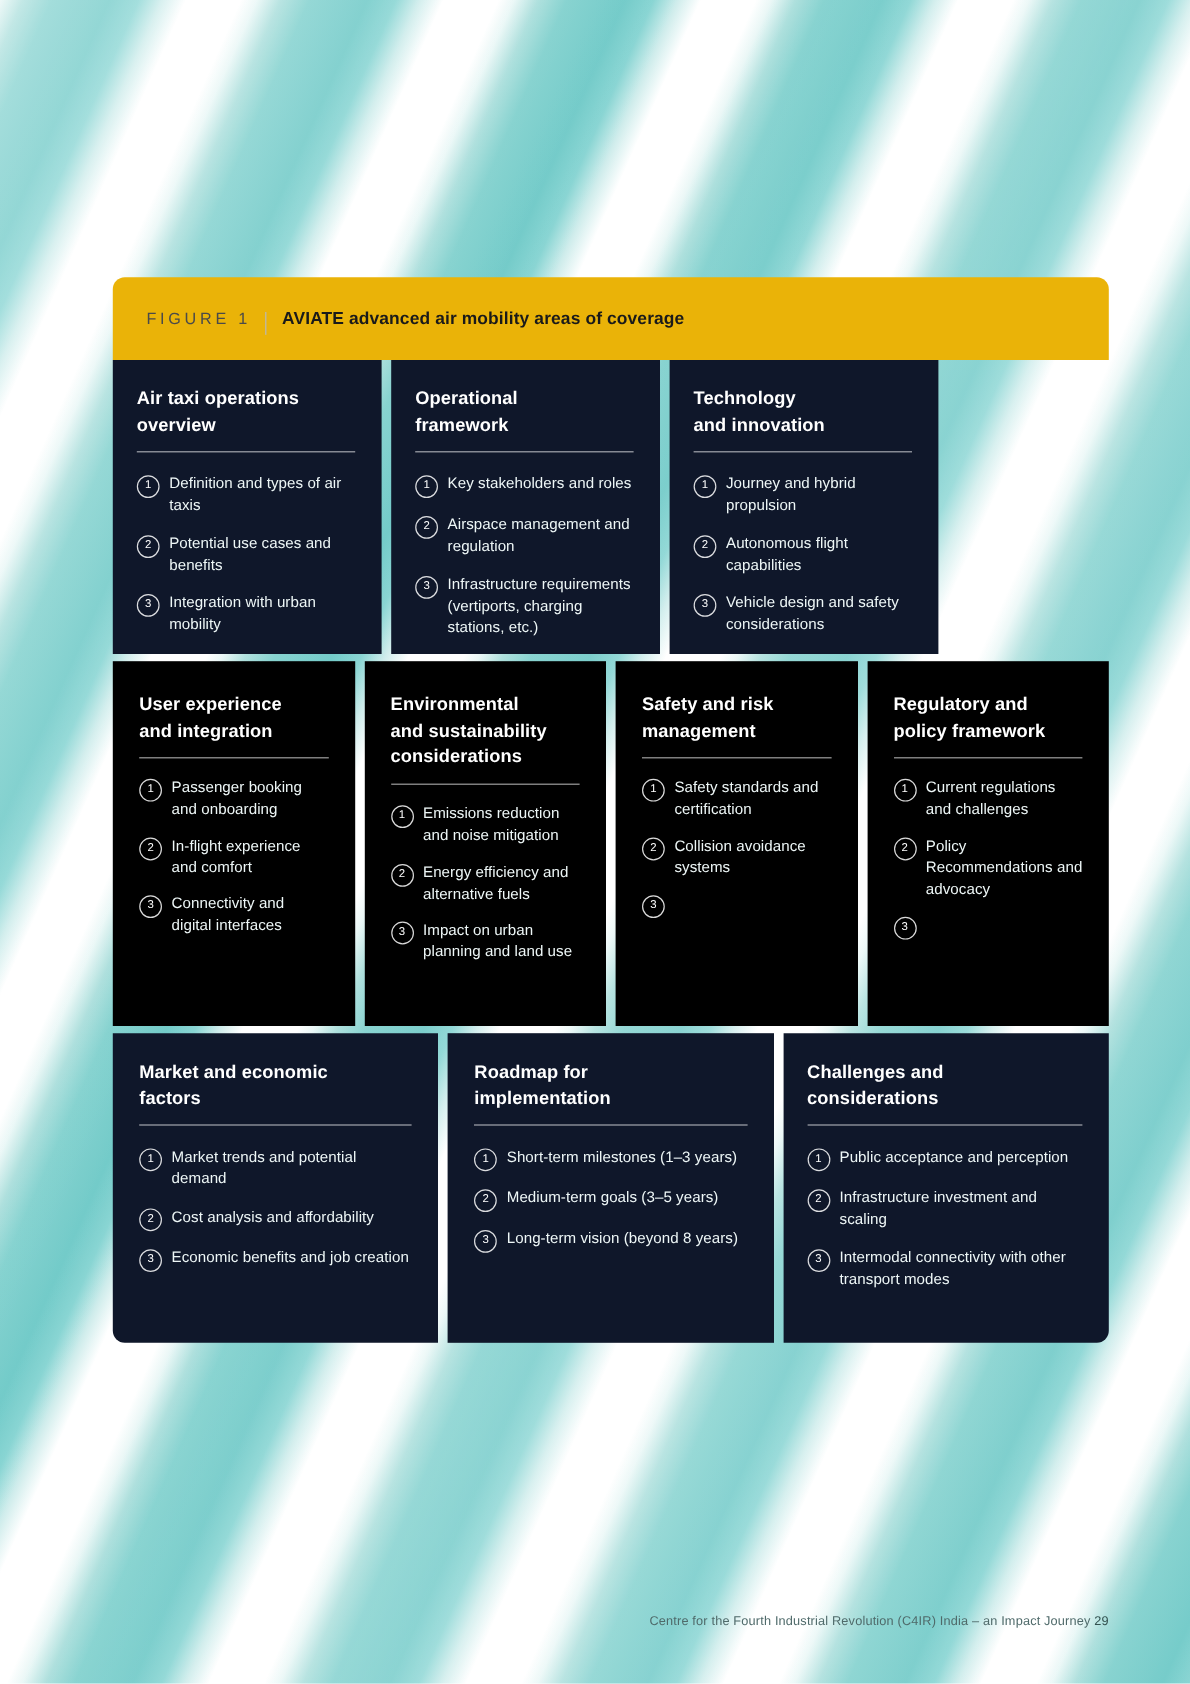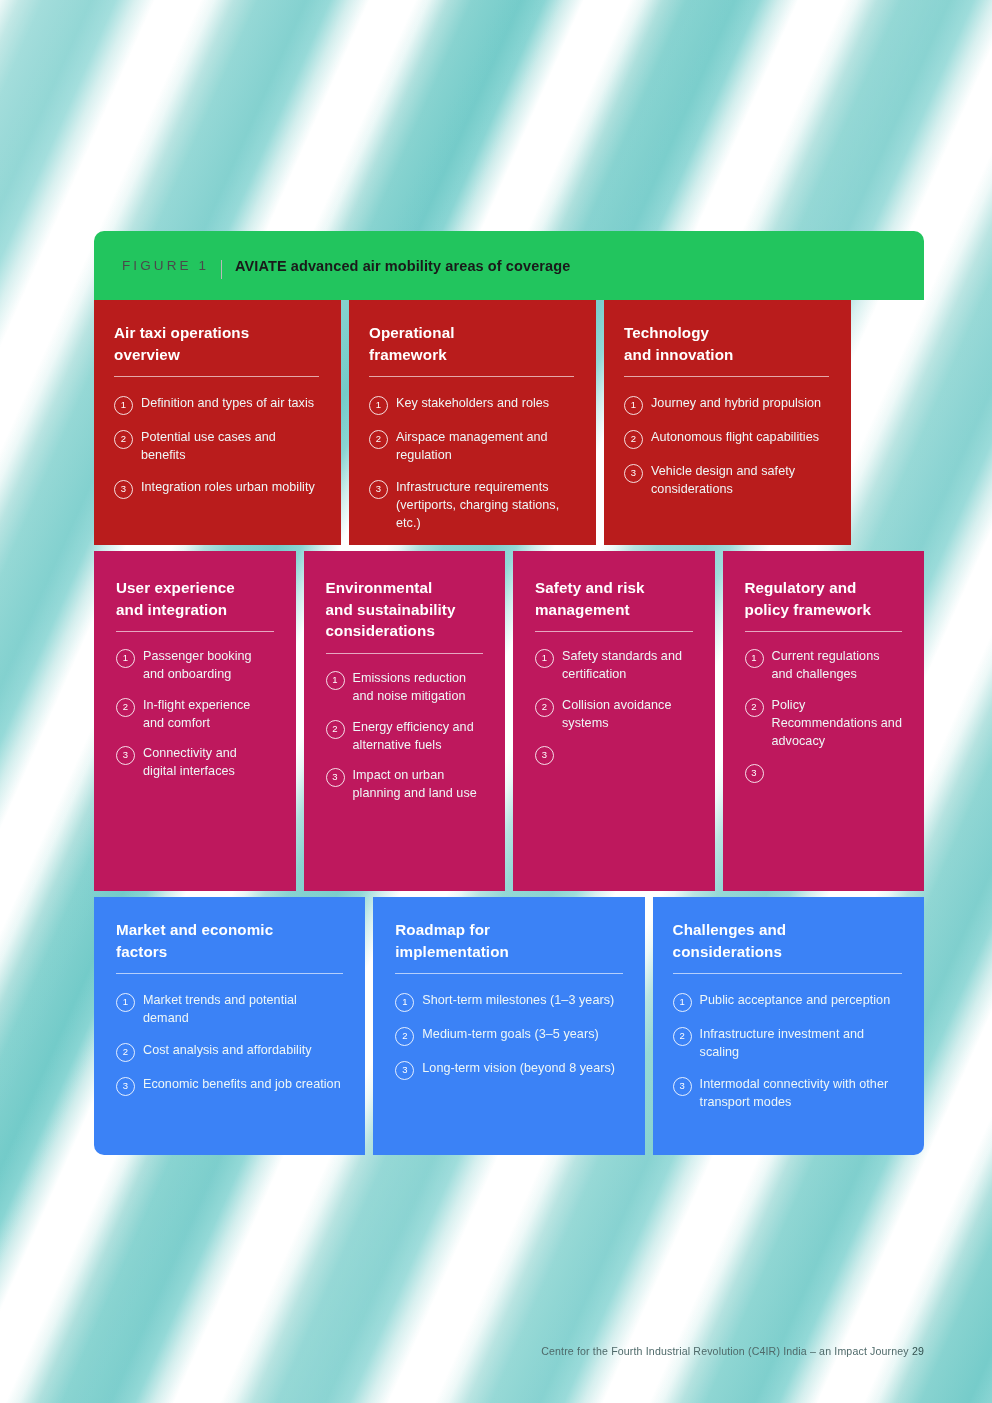--- a/index.html
+++ b/index.html
@@ -29,21 +29,21 @@
     );
   }
   #bg .sheen{
     position:absolute;inset:0;
     background:linear-gradient(115deg, rgba(255,255,255,0.30) 0%, rgba(255,255,255,0.02) 35%, rgba(255,255,255,0.22) 62%, rgba(255,255,255,0.05) 100%);
   }
 
   
   #figure{position:absolute;left:94px;top:231px;width:830px;}
   #fig-header{
-    background:#22c55e;border-radius:10px 10px 0 0;
+    background:#eab308;border-radius:10px 10px 0 0;
     height:69px;display:flex;align-items:center;padding:0 28px;box-sizing:border-box;
   }
   .fig-label{
     font-size:13.5px;letter-spacing:3.1px;color:#4a4a4a;font-weight:400;white-space:nowrap;
   }
   .fig-divider{
     display:inline-block;width:1px;height:19px;background:#b9b9b9;margin:0 13px 0 12px;
     position:relative;top:4px;
   }
   .fig-title{font-size:14.5px;font-weight:bold;color:#1a1a1a;letter-spacing:.1px;}
@@ -53,23 +53,23 @@
   .row1{gap:8px;}
   .row2{gap:8px;margin-top:6px;}
   .row3{gap:8px;margin-top:6px;}
 
   .card{
     box-sizing:border-box;
     padding:22px 22px 18px 22px;
     color:#ffffff;
     position:relative;
   }
-  .row1 .card{background:#b91c1c;width:247px;height:245px;padding-left:20px;}
-  .row2 .card{background:#be185d;width:203.5px;height:340px;padding-top:26px;}
-  .row3 .card{background:#3b82f6;width:271.3px;height:258px;}
+  .row1 .card{background:#0f172a;width:224px;height:245px;padding-left:20px;}
+  .row2 .card{background:#000000;width:203.5px;height:304px;padding-top:26px;}
+  .row3 .card{background:#0f172a;width:271.3px;height:258px;}
   .row3 .card:first-child{border-radius:0 0 0 10px;}
   .row3 .card:last-child{border-radius:0 0 10px 0;padding-left:20px;}
 
   .card-title{
     font-size:15.2px;font-weight:bold;line-height:1.42;letter-spacing:.1px;
     margin:0 0 0 0;color:#ffffff;
   }
   .card-rule{
     height:1px;background:rgba(255,255,255,.62);
     margin-top:11px;margin-bottom:17px;
@@ -123,21 +123,21 @@
           <li class="item">
             <span class="num">1</span>
             <span class="item-text">Definition and types of air taxis</span>
           </li>
           <li class="item">
             <span class="num">2</span>
             <span class="item-text">Potential use cases and benefits</span>
           </li>
           <li class="item">
             <span class="num">3</span>
-            <span class="item-text">Integration roles urban mobility</span>
+            <span class="item-text">Integration with urban mobility</span>
           </li>
         </ul>
       </div>
       <div class="card">
         <div class="card-title title-2">Operational<br>framework</div>
         <div class="card-rule"></div>
         <ul class="items">
           <li class="item">
             <span class="num">1</span>
             <span class="item-text">Key stakeholders and roles</span>

